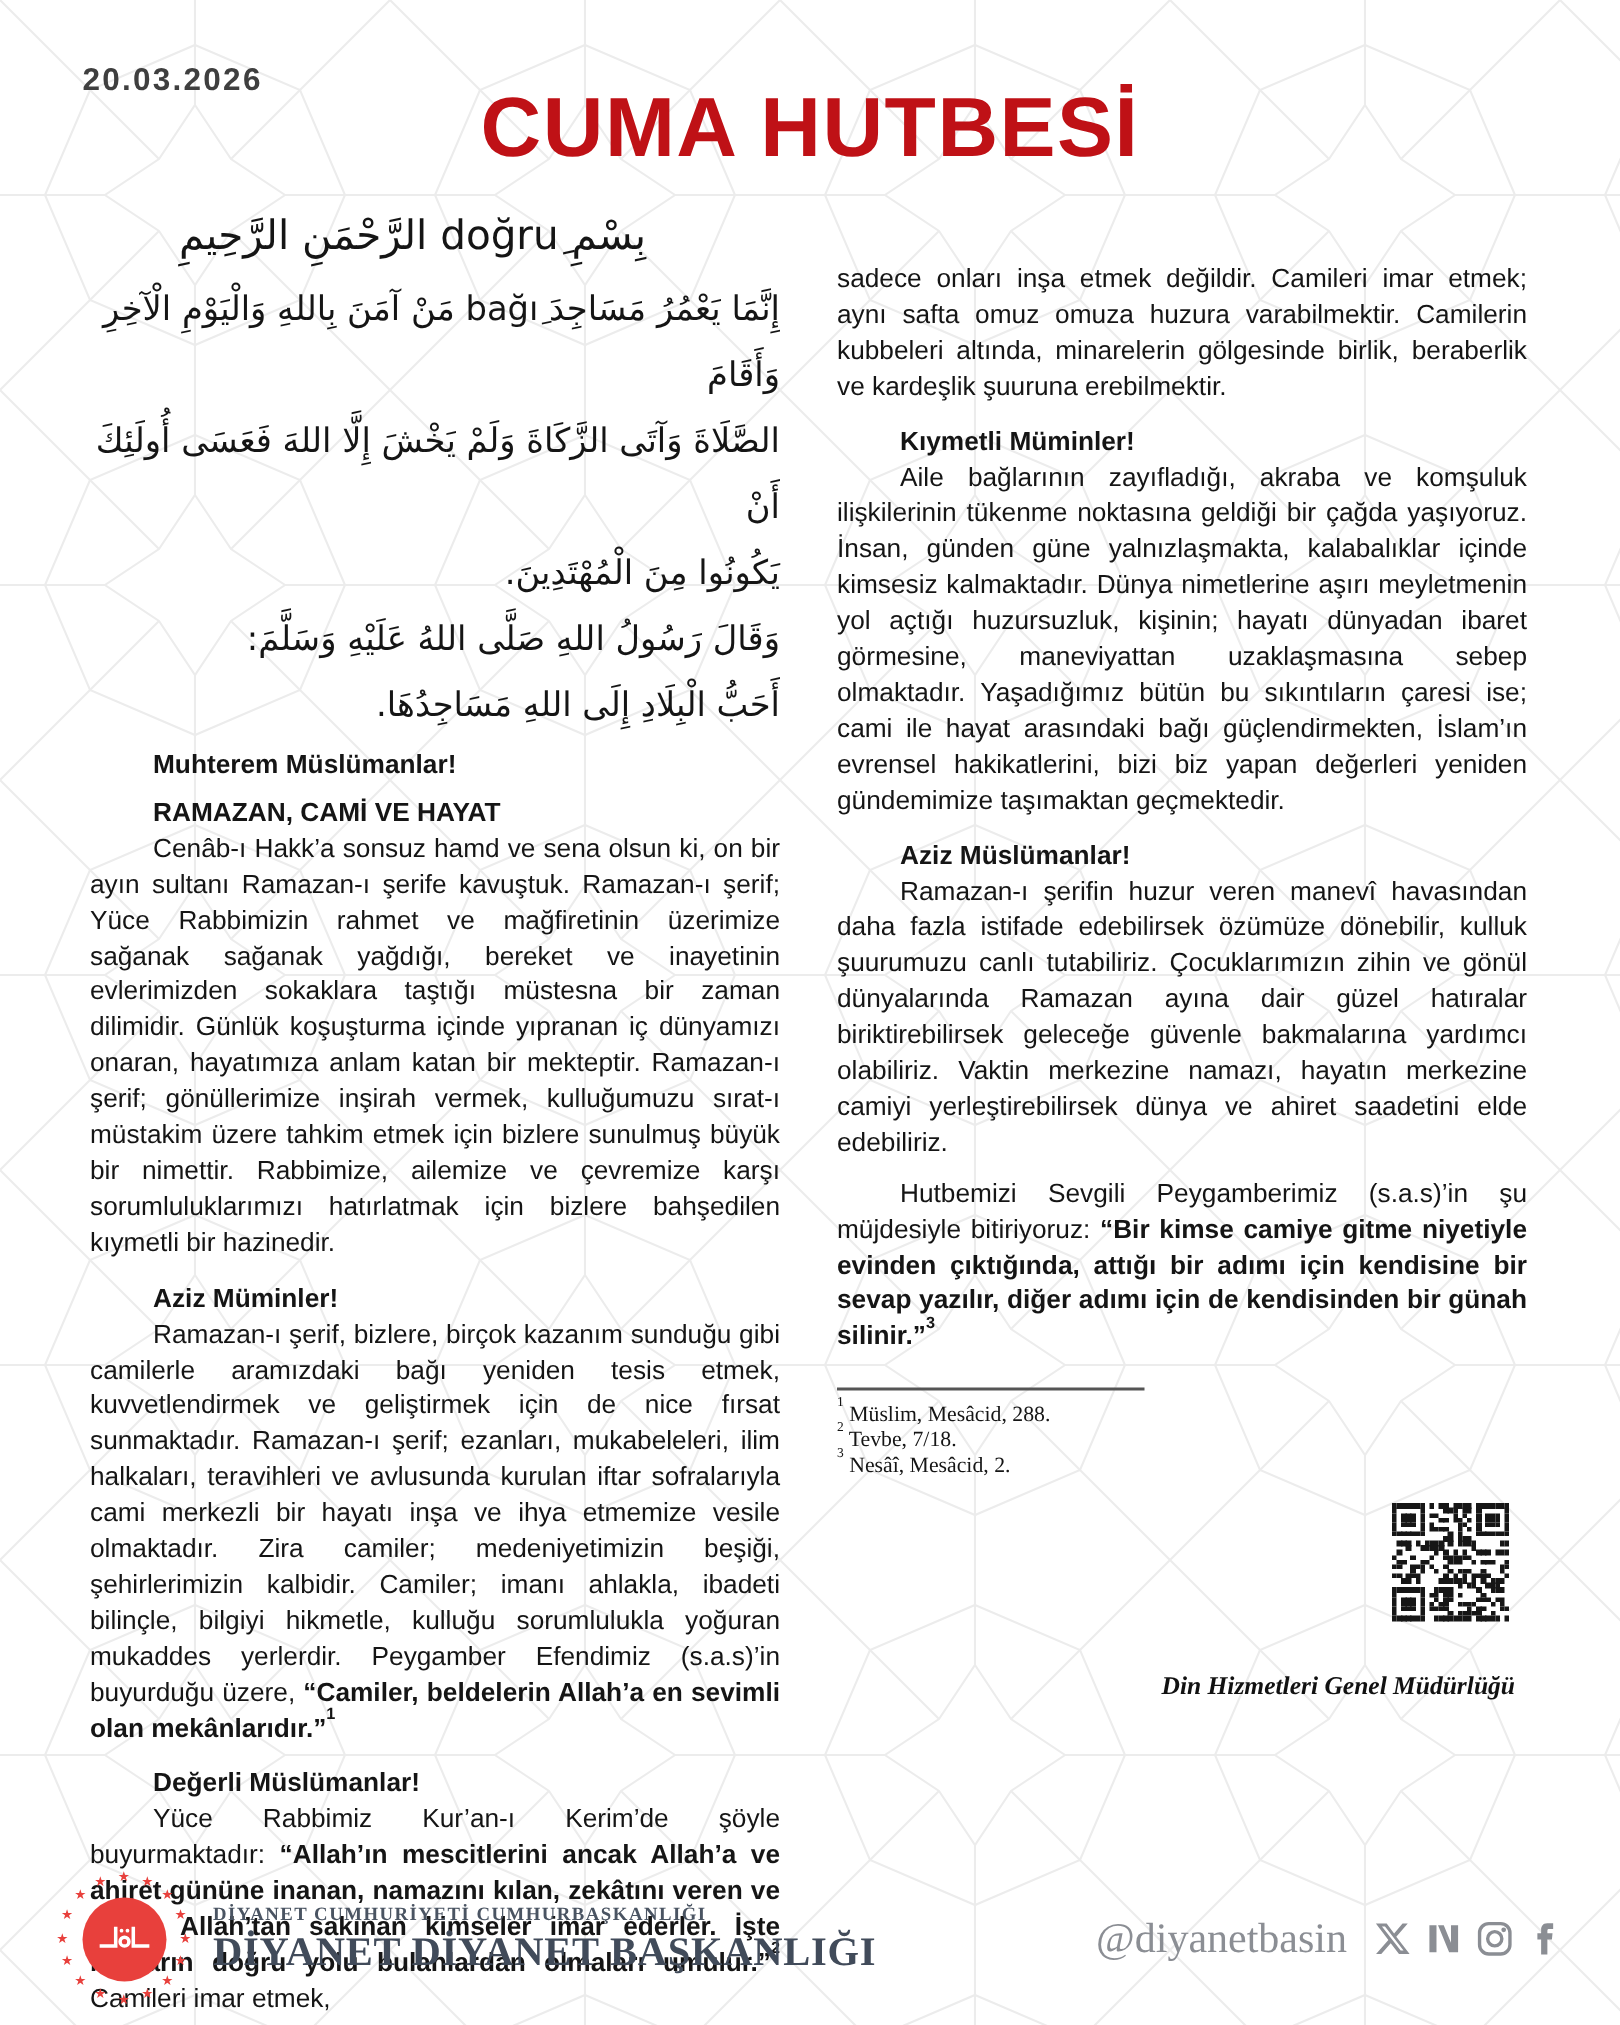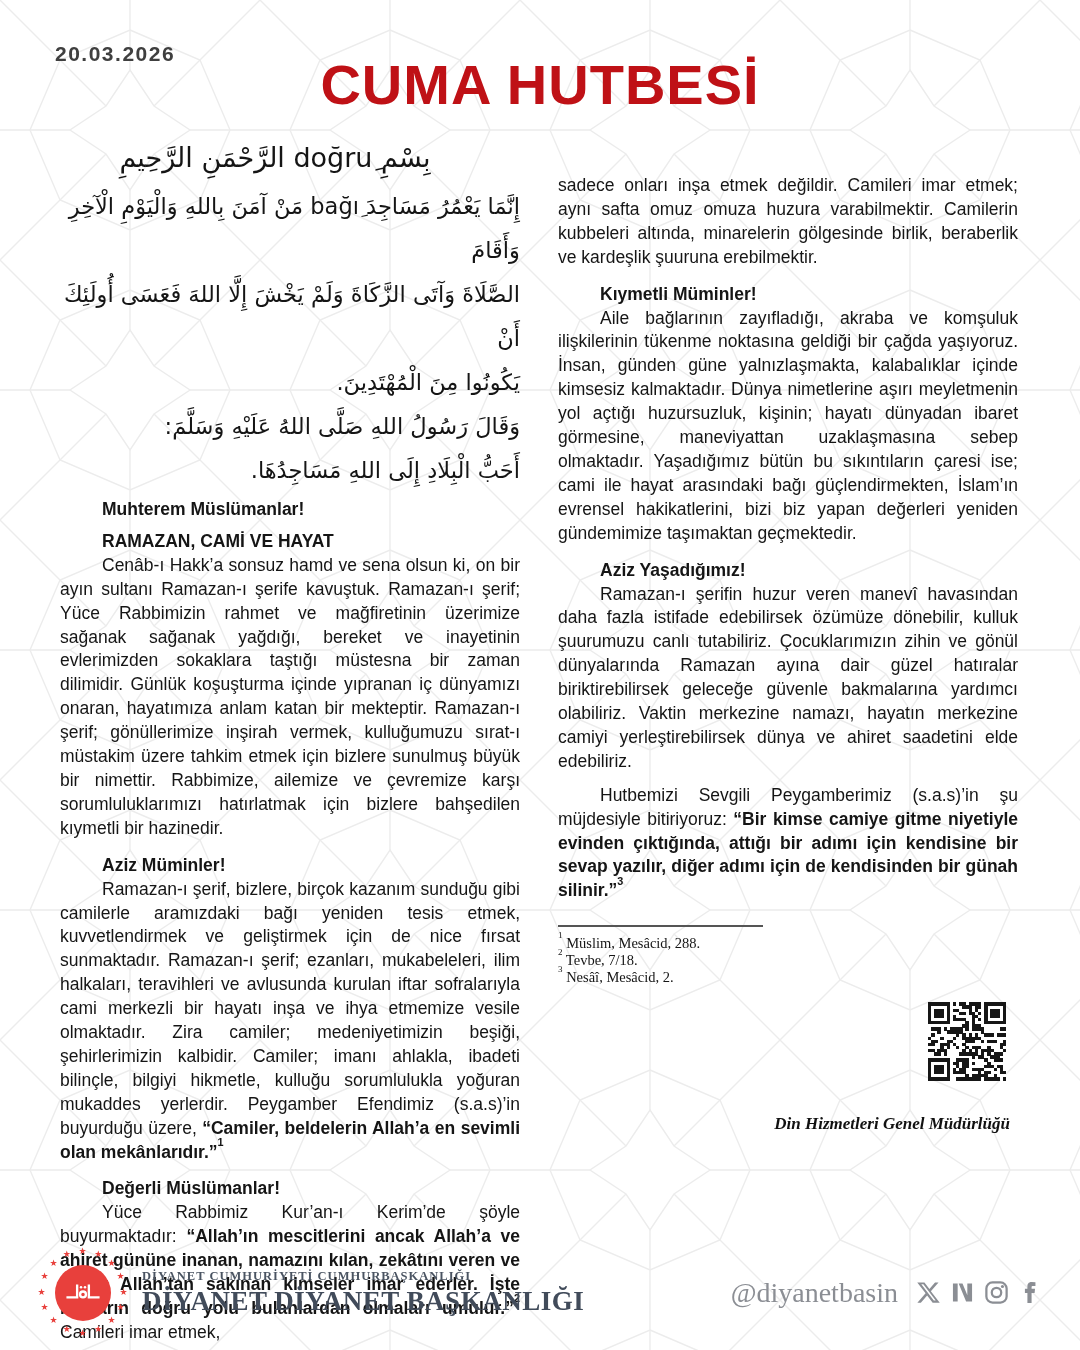--- a/index.html
+++ b/index.html
@@ -92,21 +92,21 @@
   <div class="h">Aziz Müminler!</div>
   <p class="p"><span>Ramazan-ı şerif, bizlere, birçok kazanım sunduğu gibi camilerle aramızdaki bağı yeniden tesis etmek, kuvvetlendirmek ve geliştirmek için de nice fırsat sunmaktadır. Ramazan-ı şerif; ezanları, mukabeleleri, ilim halkaları, teravihleri ve avlusunda kurulan iftar sofralarıyla cami merkezli bir hayatı inşa ve ihya etmemize vesile olmaktadır. Zira camiler; medeniyetimizin beşiği, şehirlerimizin kalbidir. Camiler; imanı ahlakla, ibadeti bilinçle, bilgiyi hikmetle, kulluğu sorumlulukla yoğuran mukaddes yerlerdir. Peygamber Efendimiz (s.a.s)’in buyurduğu üzere, </span><span class="b">“Camiler, beldelerin Allah’a en sevimli olan mekânlarıdır.”</span><sup class="b">1</sup></p>
   <div class="h">Değerli Müslümanlar!</div>
   <p class="p"><span>Yüce Rabbimiz Kur’an-ı Kerim’de şöyle buyurmaktadır: </span><span class="b">“Allah’ın mescitlerini ancak Allah’a ve ahiret gününe inanan, namazını kılan, zekâtını veren ve yalnız Allah’tan sakınan kimseler imar ederler. İşte bunların doğru yolu bulanlardan olmaları umulur.”</span><sup class="b">2</sup><span> Camileri imar etmek,</span></p>
 </div>
 
 <div class="layer col col-right">
   <p class="p noindent">sadece onları inşa etmek değildir. Camileri imar etmek; aynı safta omuz omuza huzura varabilmektir. Camilerin kubbeleri altında, minarelerin gölgesinde birlik, beraberlik ve kardeşlik şuuruna erebilmektir.</p>
   <div class="h">Kıymetli Müminler!</div>
   <p class="p">Aile bağlarının zayıfladığı, akraba ve komşuluk ilişkilerinin tükenme noktasına geldiği bir çağda yaşıyoruz. İnsan, günden güne yalnızlaşmakta, kalabalıklar içinde kimsesiz kalmaktadır. Dünya nimetlerine aşırı meyletmenin yol açtığı huzursuzluk, kişinin; hayatı dünyadan ibaret görmesine, maneviyattan uzaklaşmasına sebep olmaktadır. Yaşadığımız bütün bu sıkıntıların çaresi ise; cami ile hayat arasındaki bağı güçlendirmekten, İslam’ın evrensel hakikatlerini, bizi biz yapan değerleri yeniden gündemimize taşımaktan geçmektedir.</p>
-  <div class="h">Aziz Yaşadığımız!</div>
+  <div class="h">Aziz Müslümanlar!</div>
   <p class="p">Ramazan-ı şerifin huzur veren manevî havasından daha fazla istifade edebilirsek özümüze dönebilir, kulluk şuurumuzu canlı tutabiliriz. Çocuklarımızın zihin ve gönül dünyalarında Ramazan ayına dair güzel hatıralar biriktirebilirsek geleceğe güvenle bakmalarına yardımcı olabiliriz. Vaktin merkezine namazı, hayatın merkezine camiyi yerleştirebilirsek dünya ve ahiret saadetini elde edebiliriz.</p>
   <p class="p"><span>Hutbemizi Sevgili Peygamberimiz (s.a.s)’in şu müjdesiyle bitiriyoruz: </span><span class="b">“Bir kimse camiye gitme niyetiyle evinden çıktığında, attığı bir adımı için kendisine bir sevap yazılır, diğer adımı için de kendisinden bir günah silinir.”</span><sup class="b">3</sup></p>
 
   <div class="fn-sep"></div>
   <div class="fn"><sup>1</sup><span> Müslim, Mesâcid, 288.</span></div>
   <div class="fn"><sup>2</sup><span> Tevbe, 7/18.</span></div>
   <div class="fn"><sup>3</sup><span> Nesâî, Mesâcid, 2.</span></div>
 
   <div class="qr-wrap">
     <div class="qr"><i style="left:0px;top:0px;width:3.42px;height:3.42px"></i><i style="left:3.12px;top:0px;width:3.42px;height:3.42px"></i><i style="left:6.24px;top:0px;width:3.42px;height:3.42px"></i><i style="left:9.36px;top:0px;width:3.42px;height:3.42px"></i><i style="left:12.48px;top:0px;width:3.42px;height:3.42px"></i><i style="left:15.600000000000001px;top:0px;width:3.42px;height:3.42px"></i><i style="left:18.72px;top:0px;width:3.42px;height:3.42px"></i><i style="left:24.96px;top:0px;width:3.42px;height:3.42px"></i><i style="left:31.200000000000003px;top:0px;width:3.42px;height:3.42px"></i><i style="left:34.32px;top:0px;width:3.42px;height:3.42px"></i><i style="left:40.56px;top:0px;width:3.42px;height:3.42px"></i><i style="left:43.68px;top:0px;width:3.42px;height:3.42px"></i><i style="left:46.800000000000004px;top:0px;width:3.42px;height:3.42px"></i><i style="left:49.92px;top:0px;width:3.42px;height:3.42px"></i><i style="left:56.160000000000004px;top:0px;width:3.42px;height:3.42px"></i><i style="left:59.28px;top:0px;width:3.42px;height:3.42px"></i><i style="left:62.400000000000006px;top:0px;width:3.42px;height:3.42px"></i><i style="left:65.52px;top:0px;width:3.42px;height:3.42px"></i><i style="left:68.64px;top:0px;width:3.42px;height:3.42px"></i><i style="left:71.76px;top:0px;width:3.42px;height:3.42px"></i><i style="left:74.88px;top:0px;width:3.42px;height:3.42px"></i><i style="left:0px;top:3.12px;width:3.42px;height:3.42px"></i><i style="left:18.72px;top:3.12px;width:3.42px;height:3.42px"></i><i style="left:34.32px;top:3.12px;width:3.42px;height:3.42px"></i><i style="left:37.44px;top:3.12px;width:3.42px;height:3.42px"></i><i style="left:40.56px;top:3.12px;width:3.42px;height:3.42px"></i><i style="left:46.800000000000004px;top:3.12px;width:3.42px;height:3.42px"></i><i style="left:49.92px;top:3.12px;width:3.42px;height:3.42px"></i><i style="left:56.160000000000004px;top:3.12px;width:3.42px;height:3.42px"></i><i style="left:74.88px;top:3.12px;width:3.42px;height:3.42px"></i><i style="left:0px;top:6.24px;width:3.42px;height:3.42px"></i><i style="left:6.24px;top:6.24px;width:3.42px;height:3.42px"></i><i style="left:9.36px;top:6.24px;width:3.42px;height:3.42px"></i><i style="left:12.48px;top:6.24px;width:3.42px;height:3.42px"></i><i style="left:18.72px;top:6.24px;width:3.42px;height:3.42px"></i><i style="left:24.96px;top:6.24px;width:3.42px;height:3.42px"></i><i style="left:28.080000000000002px;top:6.24px;width:3.42px;height:3.42px"></i><i style="left:40.56px;top:6.24px;width:3.42px;height:3.42px"></i><i style="left:46.800000000000004px;top:6.24px;width:3.42px;height:3.42px"></i><i style="left:56.160000000000004px;top:6.24px;width:3.42px;height:3.42px"></i><i style="left:62.400000000000006px;top:6.24px;width:3.42px;height:3.42px"></i><i style="left:65.52px;top:6.24px;width:3.42px;height:3.42px"></i><i style="left:68.64px;top:6.24px;width:3.42px;height:3.42px"></i><i style="left:74.88px;top:6.24px;width:3.42px;height:3.42px"></i><i style="left:0px;top:9.36px;width:3.42px;height:3.42px"></i><i style="left:6.24px;top:9.36px;width:3.42px;height:3.42px"></i><i style="left:9.36px;top:9.36px;width:3.42px;height:3.42px"></i><i style="left:12.48px;top:9.36px;width:3.42px;height:3.42px"></i><i style="left:18.72px;top:9.36px;width:3.42px;height:3.42px"></i><i style="left:31.200000000000003px;top:9.36px;width:3.42px;height:3.42px"></i><i style="left:34.32px;top:9.36px;width:3.42px;height:3.42px"></i><i style="left:40.56px;top:9.36px;width:3.42px;height:3.42px"></i><i style="left:43.68px;top:9.36px;width:3.42px;height:3.42px"></i><i style="left:49.92px;top:9.36px;width:3.42px;height:3.42px"></i><i style="left:56.160000000000004px;top:9.36px;width:3.42px;height:3.42px"></i><i style="left:62.400000000000006px;top:9.36px;width:3.42px;height:3.42px"></i><i style="left:65.52px;top:9.36px;width:3.42px;height:3.42px"></i><i style="left:68.64px;top:9.36px;width:3.42px;height:3.42px"></i><i style="left:74.88px;top:9.36px;width:3.42px;height:3.42px"></i><i style="left:0px;top:12.48px;width:3.42px;height:3.42px"></i><i style="left:6.24px;top:12.48px;width:3.42px;height:3.42px"></i><i style="left:9.36px;top:12.48px;width:3.42px;height:3.42px"></i><i style="left:12.48px;top:12.48px;width:3.42px;height:3.42px"></i><i style="left:18.72px;top:12.48px;width:3.42px;height:3.42px"></i><i style="left:24.96px;top:12.48px;width:3.42px;height:3.42px"></i><i style="left:43.68px;top:12.48px;width:3.42px;height:3.42px"></i><i style="left:46.800000000000004px;top:12.48px;width:3.42px;height:3.42px"></i><i style="left:56.160000000000004px;top:12.48px;width:3.42px;height:3.42px"></i><i style="left:62.400000000000006px;top:12.48px;width:3.42px;height:3.42px"></i><i style="left:65.52px;top:12.48px;width:3.42px;height:3.42px"></i><i style="left:68.64px;top:12.48px;width:3.42px;height:3.42px"></i><i style="left:74.88px;top:12.48px;width:3.42px;height:3.42px"></i><i style="left:0px;top:15.600000000000001px;width:3.42px;height:3.42px"></i><i style="left:18.72px;top:15.600000000000001px;width:3.42px;height:3.42px"></i><i style="left:24.96px;top:15.600000000000001px;width:3.42px;height:3.42px"></i><i style="left:28.080000000000002px;top:15.600000000000001px;width:3.42px;height:3.42px"></i><i style="left:31.200000000000003px;top:15.600000000000001px;width:3.42px;height:3.42px"></i><i style="left:34.32px;top:15.600000000000001px;width:3.42px;height:3.42px"></i><i style="left:43.68px;top:15.600000000000001px;width:3.42px;height:3.42px"></i><i style="left:49.92px;top:15.600000000000001px;width:3.42px;height:3.42px"></i><i style="left:56.160000000000004px;top:15.600000000000001px;width:3.42px;height:3.42px"></i><i style="left:74.88px;top:15.600000000000001px;width:3.42px;height:3.42px"></i><i style="left:0px;top:18.72px;width:3.42px;height:3.42px"></i><i style="left:3.12px;top:18.72px;width:3.42px;height:3.42px"></i><i style="left:6.24px;top:18.72px;width:3.42px;height:3.42px"></i><i style="left:9.36px;top:18.72px;width:3.42px;height:3.42px"></i><i style="left:12.48px;top:18.72px;width:3.42px;height:3.42px"></i><i style="left:15.600000000000001px;top:18.72px;width:3.42px;height:3.42px"></i><i style="left:18.72px;top:18.72px;width:3.42px;height:3.42px"></i><i style="left:37.44px;top:18.72px;width:3.42px;height:3.42px"></i><i style="left:43.68px;top:18.72px;width:3.42px;height:3.42px"></i><i style="left:56.160000000000004px;top:18.72px;width:3.42px;height:3.42px"></i><i style="left:59.28px;top:18.72px;width:3.42px;height:3.42px"></i><i style="left:62.400000000000006px;top:18.72px;width:3.42px;height:3.42px"></i><i style="left:65.52px;top:18.72px;width:3.42px;height:3.42px"></i><i style="left:68.64px;top:18.72px;width:3.42px;height:3.42px"></i><i style="left:71.76px;top:18.72px;width:3.42px;height:3.42px"></i><i style="left:74.88px;top:18.72px;width:3.42px;height:3.42px"></i><i style="left:34.32px;top:21.84px;width:3.42px;height:3.42px"></i><i style="left:37.44px;top:21.84px;width:3.42px;height:3.42px"></i><i style="left:43.68px;top:21.84px;width:3.42px;height:3.42px"></i><i style="left:46.800000000000004px;top:21.84px;width:3.42px;height:3.42px"></i><i style="left:49.92px;top:21.84px;width:3.42px;height:3.42px"></i><i style="left:3.12px;top:24.96px;width:3.42px;height:3.42px"></i><i style="left:6.24px;top:24.96px;width:3.42px;height:3.42px"></i><i style="left:9.36px;top:24.96px;width:3.42px;height:3.42px"></i><i style="left:15.600000000000001px;top:24.96px;width:3.42px;height:3.42px"></i><i style="left:21.84px;top:24.96px;width:3.42px;height:3.42px"></i><i style="left:24.96px;top:24.96px;width:3.42px;height:3.42px"></i><i style="left:28.080000000000002px;top:24.96px;width:3.42px;height:3.42px"></i><i style="left:31.200000000000003px;top:24.96px;width:3.42px;height:3.42px"></i><i style="left:37.44px;top:24.96px;width:3.42px;height:3.42px"></i><i style="left:43.68px;top:24.96px;width:3.42px;height:3.42px"></i><i style="left:46.800000000000004px;top:24.96px;width:3.42px;height:3.42px"></i><i style="left:49.92px;top:24.96px;width:3.42px;height:3.42px"></i><i style="left:53.04px;top:24.96px;width:3.42px;height:3.42px"></i><i style="left:71.76px;top:24.96px;width:3.42px;height:3.42px"></i><i style="left:74.88px;top:24.96px;width:3.42px;height:3.42px"></i><i style="left:9.36px;top:28.080000000000002px;width:3.42px;height:3.42px"></i><i style="left:18.72px;top:28.080000000000002px;width:3.42px;height:3.42px"></i><i style="left:21.84px;top:28.080000000000002px;width:3.42px;height:3.42px"></i><i style="left:24.96px;top:28.080000000000002px;width:3.42px;height:3.42px"></i><i style="left:28.080000000000002px;top:28.080000000000002px;width:3.42px;height:3.42px"></i><i style="left:31.200000000000003px;top:28.080000000000002px;width:3.42px;height:3.42px"></i><i style="left:53.04px;top:28.080000000000002px;width:3.42px;height:3.42px"></i><i style="left:3.12px;top:31.200000000000003px;width:3.42px;height:3.42px"></i><i style="left:28.080000000000002px;top:31.200000000000003px;width:3.42px;height:3.42px"></i><i style="left:34.32px;top:31.200000000000003px;width:3.42px;height:3.42px"></i><i style="left:40.56px;top:31.200000000000003px;width:3.42px;height:3.42px"></i><i style="left:46.800000000000004px;top:31.200000000000003px;width:3.42px;height:3.42px"></i><i style="left:56.160000000000004px;top:31.200000000000003px;width:3.42px;height:3.42px"></i><i style="left:59.28px;top:31.200000000000003px;width:3.42px;height:3.42px"></i><i style="left:62.400000000000006px;top:31.200000000000003px;width:3.42px;height:3.42px"></i><i style="left:68.64px;top:31.200000000000003px;width:3.42px;height:3.42px"></i><i style="left:71.76px;top:31.200000000000003px;width:3.42px;height:3.42px"></i><i style="left:74.88px;top:31.200000000000003px;width:3.42px;height:3.42px"></i><i style="left:0px;top:34.32px;width:3.42px;height:3.42px"></i><i style="left:12.48px;top:34.32px;width:3.42px;height:3.42px"></i><i style="left:24.96px;top:34.32px;width:3.42px;height:3.42px"></i><i style="left:34.32px;top:34.32px;width:3.42px;height:3.42px"></i><i style="left:37.44px;top:34.32px;width:3.42px;height:3.42px"></i><i style="left:40.56px;top:34.32px;width:3.42px;height:3.42px"></i><i style="left:43.68px;top:34.32px;width:3.42px;height:3.42px"></i><i style="left:46.800000000000004px;top:34.32px;width:3.42px;height:3.42px"></i><i style="left:49.92px;top:34.32px;width:3.42px;height:3.42px"></i><i style="left:3.12px;top:37.44px;width:3.42px;height:3.42px"></i><i style="left:6.24px;top:37.44px;width:3.42px;height:3.42px"></i><i style="left:18.72px;top:37.44px;width:3.42px;height:3.42px"></i><i style="left:21.84px;top:37.44px;width:3.42px;height:3.42px"></i><i style="left:37.44px;top:37.44px;width:3.42px;height:3.42px"></i><i style="left:40.56px;top:37.44px;width:3.42px;height:3.42px"></i><i style="left:43.68px;top:37.44px;width:3.42px;height:3.42px"></i><i style="left:53.04px;top:37.44px;width:3.42px;height:3.42px"></i><i style="left:59.28px;top:37.44px;width:3.42px;height:3.42px"></i><i style="left:62.400000000000006px;top:37.44px;width:3.42px;height:3.42px"></i><i style="left:65.52px;top:37.44px;width:3.42px;height:3.42px"></i><i style="left:74.88px;top:37.44px;width:3.42px;height:3.42px"></i><i style="left:0px;top:40.56px;width:3.42px;height:3.42px"></i><i style="left:3.12px;top:40.56px;width:3.42px;height:3.42px"></i><i style="left:12.48px;top:40.56px;width:3.42px;height:3.42px"></i><i style="left:15.600000000000001px;top:40.56px;width:3.42px;height:3.42px"></i><i style="left:18.72px;top:40.56px;width:3.42px;height:3.42px"></i><i style="left:24.96px;top:40.56px;width:3.42px;height:3.42px"></i><i style="left:34.32px;top:40.56px;width:3.42px;height:3.42px"></i><i style="left:71.76px;top:40.56px;width:3.42px;height:3.42px"></i><i style="left:74.88px;top:40.56px;width:3.42px;height:3.42px"></i><i style="left:12.48px;top:43.68px;width:3.42px;height:3.42px"></i><i style="left:18.72px;top:43.68px;width:3.42px;height:3.42px"></i><i style="left:28.080000000000002px;top:43.68px;width:3.42px;height:3.42px"></i><i style="left:37.44px;top:43.68px;width:3.42px;height:3.42px"></i><i style="left:43.68px;top:43.68px;width:3.42px;height:3.42px"></i><i style="left:46.800000000000004px;top:43.68px;width:3.42px;height:3.42px"></i><i style="left:49.92px;top:43.68px;width:3.42px;height:3.42px"></i><i style="left:59.28px;top:43.68px;width:3.42px;height:3.42px"></i><i style="left:71.76px;top:43.68px;width:3.42px;height:3.42px"></i><i style="left:0px;top:46.800000000000004px;width:3.42px;height:3.42px"></i><i style="left:3.12px;top:46.800000000000004px;width:3.42px;height:3.42px"></i><i style="left:9.36px;top:46.800000000000004px;width:3.42px;height:3.42px"></i><i style="left:12.48px;top:46.800000000000004px;width:3.42px;height:3.42px"></i><i style="left:15.600000000000001px;top:46.800000000000004px;width:3.42px;height:3.42px"></i><i style="left:34.32px;top:46.800000000000004px;width:3.42px;height:3.42px"></i><i style="left:40.56px;top:46.800000000000004px;width:3.42px;height:3.42px"></i><i style="left:46.800000000000004px;top:46.800000000000004px;width:3.42px;height:3.42px"></i><i style="left:53.04px;top:46.800000000000004px;width:3.42px;height:3.42px"></i><i style="left:56.160000000000004px;top:46.800000000000004px;width:3.42px;height:3.42px"></i><i style="left:59.28px;top:46.800000000000004px;width:3.42px;height:3.42px"></i><i style="left:62.400000000000006px;top:46.800000000000004px;width:3.42px;height:3.42px"></i><i style="left:74.88px;top:46.800000000000004px;width:3.42px;height:3.42px"></i><i style="left:6.24px;top:49.92px;width:3.42px;height:3.42px"></i><i style="left:9.36px;top:49.92px;width:3.42px;height:3.42px"></i><i style="left:15.600000000000001px;top:49.92px;width:3.42px;height:3.42px"></i><i style="left:31.200000000000003px;top:49.92px;width:3.42px;height:3.42px"></i><i style="left:34.32px;top:49.92px;width:3.42px;height:3.42px"></i><i style="left:37.44px;top:49.92px;width:3.42px;height:3.42px"></i><i style="left:40.56px;top:49.92px;width:3.42px;height:3.42px"></i><i style="left:43.68px;top:49.92px;width:3.42px;height:3.42px"></i><i style="left:46.800000000000004px;top:49.92px;width:3.42px;height:3.42px"></i><i style="left:53.04px;top:49.92px;width:3.42px;height:3.42px"></i><i style="left:59.28px;top:49.92px;width:3.42px;height:3.42px"></i><i style="left:65.52px;top:49.92px;width:3.42px;height:3.42px"></i><i style="left:68.64px;top:49.92px;width:3.42px;height:3.42px"></i><i style="left:71.76px;top:49.92px;width:3.42px;height:3.42px"></i><i style="left:43.68px;top:53.04px;width:3.42px;height:3.42px"></i><i style="left:49.92px;top:53.04px;width:3.42px;height:3.42px"></i><i style="left:53.04px;top:53.04px;width:3.42px;height:3.42px"></i><i style="left:62.400000000000006px;top:53.04px;width:3.42px;height:3.42px"></i><i style="left:65.52px;top:53.04px;width:3.42px;height:3.42px"></i><i style="left:68.64px;top:53.04px;width:3.42px;height:3.42px"></i><i style="left:0px;top:56.160000000000004px;width:3.42px;height:3.42px"></i><i style="left:3.12px;top:56.160000000000004px;width:3.42px;height:3.42px"></i><i style="left:6.24px;top:56.160000000000004px;width:3.42px;height:3.42px"></i><i style="left:9.36px;top:56.160000000000004px;width:3.42px;height:3.42px"></i><i style="left:12.48px;top:56.160000000000004px;width:3.42px;height:3.42px"></i><i style="left:15.600000000000001px;top:56.160000000000004px;width:3.42px;height:3.42px"></i><i style="left:18.72px;top:56.160000000000004px;width:3.42px;height:3.42px"></i><i style="left:28.080000000000002px;top:56.160000000000004px;width:3.42px;height:3.42px"></i><i style="left:31.200000000000003px;top:56.160000000000004px;width:3.42px;height:3.42px"></i><i style="left:34.32px;top:56.160000000000004px;width:3.42px;height:3.42px"></i><i style="left:37.44px;top:56.160000000000004px;width:3.42px;height:3.42px"></i><i style="left:56.160000000000004px;top:56.160000000000004px;width:3.42px;height:3.42px"></i><i style="left:65.52px;top:56.160000000000004px;width:3.42px;height:3.42px"></i><i style="left:68.64px;top:56.160000000000004px;width:3.42px;height:3.42px"></i><i style="left:71.76px;top:56.160000000000004px;width:3.42px;height:3.42px"></i><i style="left:0px;top:59.28px;width:3.42px;height:3.42px"></i><i style="left:18.72px;top:59.28px;width:3.42px;height:3.42px"></i><i style="left:24.96px;top:59.28px;width:3.42px;height:3.42px"></i><i style="left:28.080000000000002px;top:59.28px;width:3.42px;height:3.42px"></i><i style="left:34.32px;top:59.28px;width:3.42px;height:3.42px"></i><i style="left:37.44px;top:59.28px;width:3.42px;height:3.42px"></i><i style="left:43.68px;top:59.28px;width:3.42px;height:3.42px"></i><i style="left:59.28px;top:59.28px;width:3.42px;height:3.42px"></i><i style="left:0px;top:62.400000000000006px;width:3.42px;height:3.42px"></i><i style="left:6.24px;top:62.400000000000006px;width:3.42px;height:3.42px"></i><i style="left:9.36px;top:62.400000000000006px;width:3.42px;height:3.42px"></i><i style="left:12.48px;top:62.400000000000006px;width:3.42px;height:3.42px"></i><i style="left:18.72px;top:62.400000000000006px;width:3.42px;height:3.42px"></i><i style="left:28.080000000000002px;top:62.400000000000006px;width:3.42px;height:3.42px"></i><i style="left:34.32px;top:62.400000000000006px;width:3.42px;height:3.42px"></i><i style="left:37.44px;top:62.400000000000006px;width:3.42px;height:3.42px"></i><i style="left:56.160000000000004px;top:62.400000000000006px;width:3.42px;height:3.42px"></i><i style="left:59.28px;top:62.400000000000006px;width:3.42px;height:3.42px"></i><i style="left:62.400000000000006px;top:62.400000000000006px;width:3.42px;height:3.42px"></i><i style="left:68.64px;top:62.400000000000006px;width:3.42px;height:3.42px"></i><i style="left:71.76px;top:62.400000000000006px;width:3.42px;height:3.42px"></i><i style="left:0px;top:65.52px;width:3.42px;height:3.42px"></i><i style="left:6.24px;top:65.52px;width:3.42px;height:3.42px"></i><i style="left:9.36px;top:65.52px;width:3.42px;height:3.42px"></i><i style="left:12.48px;top:65.52px;width:3.42px;height:3.42px"></i><i style="left:18.72px;top:65.52px;width:3.42px;height:3.42px"></i><i style="left:24.96px;top:65.52px;width:3.42px;height:3.42px"></i><i style="left:31.200000000000003px;top:65.52px;width:3.42px;height:3.42px"></i><i style="left:34.32px;top:65.52px;width:3.42px;height:3.42px"></i><i style="left:43.68px;top:65.52px;width:3.42px;height:3.42px"></i><i style="left:46.800000000000004px;top:65.52px;width:3.42px;height:3.42px"></i><i style="left:49.92px;top:65.52px;width:3.42px;height:3.42px"></i><i style="left:53.04px;top:65.52px;width:3.42px;height:3.42px"></i><i style="left:65.52px;top:65.52px;width:3.42px;height:3.42px"></i><i style="left:71.76px;top:65.52px;width:3.42px;height:3.42px"></i><i style="left:0px;top:68.64px;width:3.42px;height:3.42px"></i><i style="left:6.24px;top:68.64px;width:3.42px;height:3.42px"></i><i style="left:9.36px;top:68.64px;width:3.42px;height:3.42px"></i><i style="left:12.48px;top:68.64px;width:3.42px;height:3.42px"></i><i style="left:18.72px;top:68.64px;width:3.42px;height:3.42px"></i><i style="left:24.96px;top:68.64px;width:3.42px;height:3.42px"></i><i style="left:28.080000000000002px;top:68.64px;width:3.42px;height:3.42px"></i><i style="left:31.200000000000003px;top:68.64px;width:3.42px;height:3.42px"></i><i style="left:34.32px;top:68.64px;width:3.42px;height:3.42px"></i><i style="left:49.92px;top:68.64px;width:3.42px;height:3.42px"></i><i style="left:56.160000000000004px;top:68.64px;width:3.42px;height:3.42px"></i><i style="left:59.28px;top:68.64px;width:3.42px;height:3.42px"></i><i style="left:71.76px;top:68.64px;width:3.42px;height:3.42px"></i><i style="left:74.88px;top:68.64px;width:3.42px;height:3.42px"></i><i style="left:0px;top:71.76px;width:3.42px;height:3.42px"></i><i style="left:18.72px;top:71.76px;width:3.42px;height:3.42px"></i><i style="left:37.44px;top:71.76px;width:3.42px;height:3.42px"></i><i style="left:43.68px;top:71.76px;width:3.42px;height:3.42px"></i><i style="left:46.800000000000004px;top:71.76px;width:3.42px;height:3.42px"></i><i style="left:49.92px;top:71.76px;width:3.42px;height:3.42px"></i><i style="left:53.04px;top:71.76px;width:3.42px;height:3.42px"></i><i style="left:56.160000000000004px;top:71.76px;width:3.42px;height:3.42px"></i><i style="left:65.52px;top:71.76px;width:3.42px;height:3.42px"></i><i style="left:0px;top:74.88px;width:3.42px;height:3.42px"></i><i style="left:3.12px;top:74.88px;width:3.42px;height:3.42px"></i><i style="left:6.24px;top:74.88px;width:3.42px;height:3.42px"></i><i style="left:9.36px;top:74.88px;width:3.42px;height:3.42px"></i><i style="left:12.48px;top:74.88px;width:3.42px;height:3.42px"></i><i style="left:15.600000000000001px;top:74.88px;width:3.42px;height:3.42px"></i><i style="left:18.72px;top:74.88px;width:3.42px;height:3.42px"></i><i style="left:28.080000000000002px;top:74.88px;width:3.42px;height:3.42px"></i><i style="left:31.200000000000003px;top:74.88px;width:3.42px;height:3.42px"></i><i style="left:34.32px;top:74.88px;width:3.42px;height:3.42px"></i><i style="left:37.44px;top:74.88px;width:3.42px;height:3.42px"></i><i style="left:40.56px;top:74.88px;width:3.42px;height:3.42px"></i><i style="left:43.68px;top:74.88px;width:3.42px;height:3.42px"></i><i style="left:46.800000000000004px;top:74.88px;width:3.42px;height:3.42px"></i><i style="left:49.92px;top:74.88px;width:3.42px;height:3.42px"></i><i style="left:56.160000000000004px;top:74.88px;width:3.42px;height:3.42px"></i><i style="left:59.28px;top:74.88px;width:3.42px;height:3.42px"></i><i style="left:62.400000000000006px;top:74.88px;width:3.42px;height:3.42px"></i><i style="left:65.52px;top:74.88px;width:3.42px;height:3.42px"></i><i style="left:68.64px;top:74.88px;width:3.42px;height:3.42px"></i><i style="left:74.88px;top:74.88px;width:3.42px;height:3.42px"></i></div>

